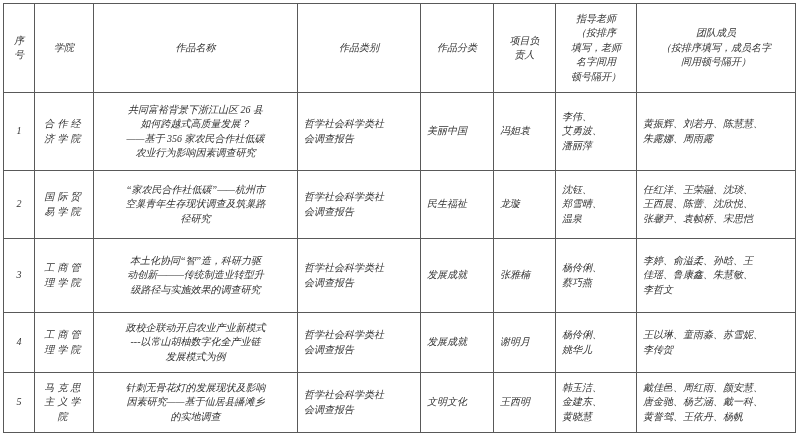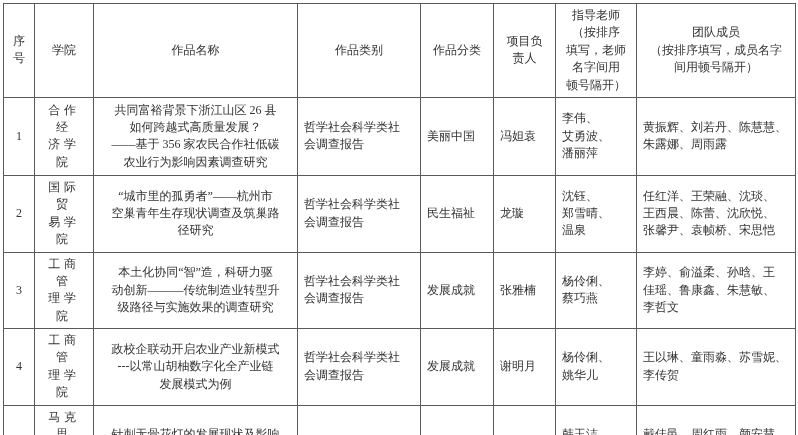--- a/index.html
+++ b/index.html
@@ -22,25 +22,26 @@
       width: 792px;
       color: #333333;
     }
     table.doc-table th,
     table.doc-table td {
       border: 1px solid #595959;
       vertical-align: middle;
       white-space: pre-line;
       word-break: break-all;
       font-weight: normal;
-      font-size: 12px;
+      font-size: 10px;
       line-height: 1.45;
       padding: 3px 6px;
       box-sizing: border-box;
       overflow: hidden;
+      font-style: italic;
     }
     tr.h-header { height: 89px; }
     tr.h-r1 { height: 78px; }
     tr.h-r2 { height: 68px; }
     tr.h-r3 { height: 74px; }
     tr.h-r4 { height: 60px; }
     tr.h-r5 { height: 60px; }
 
     th { text-align: center; }
     td.c-no { text-align: center; }
@@ -106,21 +107,21 @@
       <td class="c-advisors">李伟、
 艾勇波、
 潘丽萍</td>
       <td class="c-members">黄振辉、刘若丹、陈慧慧、
 朱露娜、周雨露</td>
     </tr>
     <tr class="h-r2">
       <td class="c-no">2</td>
       <td class="c-college">国际贸
 易学院</td>
-      <td class="c-title">“城市里的孤勇者”——杭州市
+      <td class="c-title">“家农民合作社低碳”——杭州市
 空巢青年生存现状调查及筑巢路
 径研究</td>
       <td class="c-category">哲学社会科学类社
 会调查报告</td>
       <td class="c-classification">民生福祉</td>
       <td class="c-leader">龙璇</td>
       <td class="c-advisors">沈钰、
 郑雪晴、
 温泉</td>
       <td class="c-members">任红洋、王荣融、沈琰、

